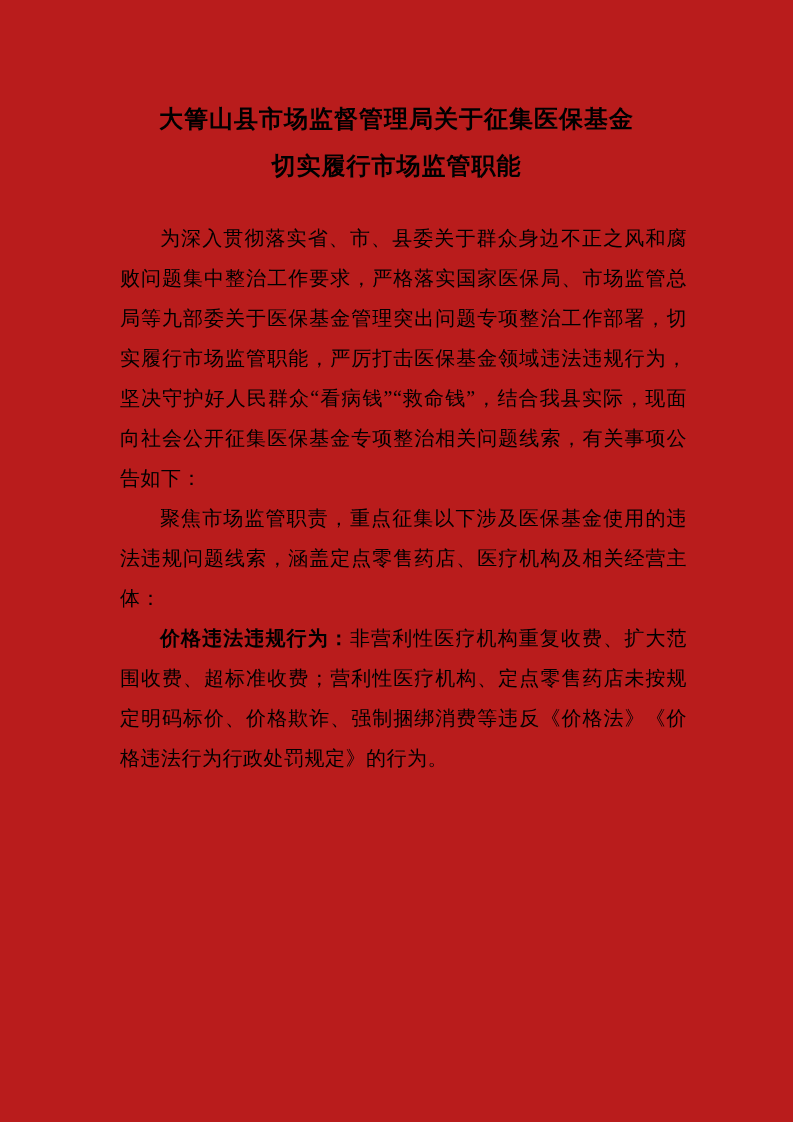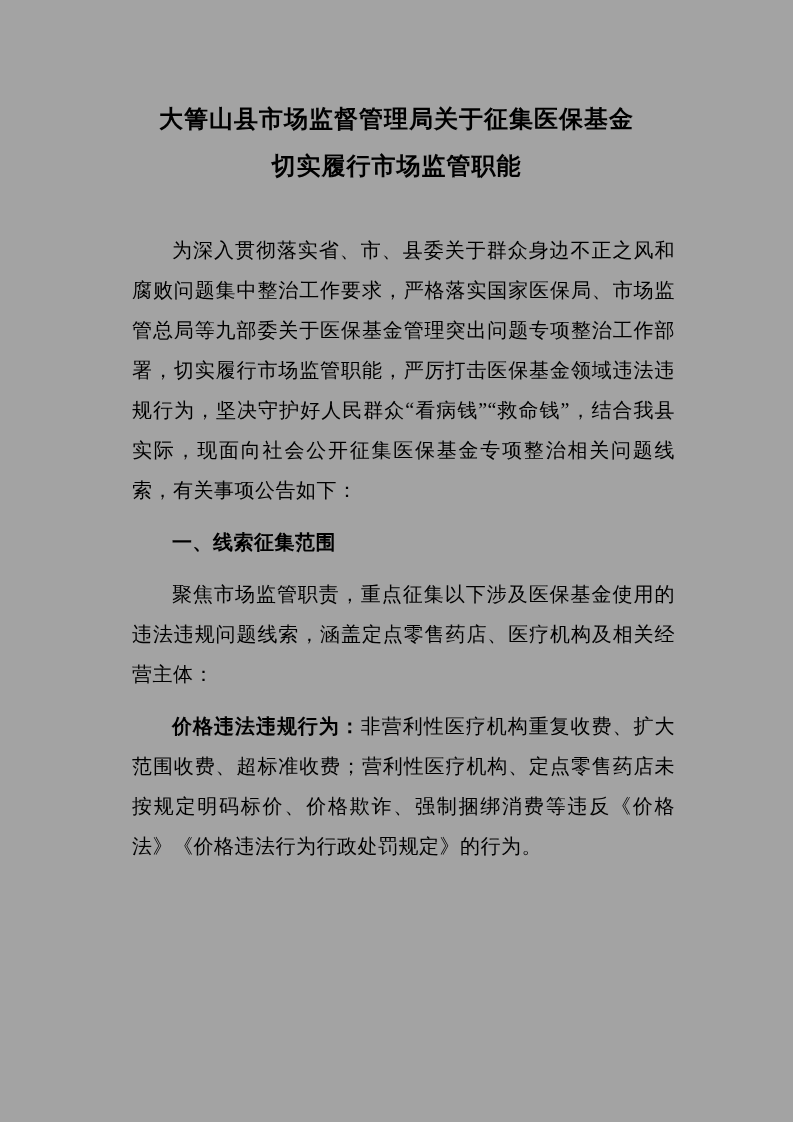--- a/index.html
+++ b/index.html
@@ -4,21 +4,21 @@
 <style>
   html, body {
     margin: 0;
     padding: 0;
     background: #ffffff;
   }
   .page {
     position: relative;
     width: 793px;
     height: 1122px;
-    background: #a3a3a3;
+    background: #b91c1c;
     color: #000000;
     font-family: "Liberation Serif", "DejaVu Serif", serif;
     overflow: hidden;
   }
   .doc-title {
     position: absolute;
     top: 96px;
     left: 60px;
     right: 60px;
     text-align: center;
@@ -32,35 +32,34 @@
     top: 218px;
     left: 120px;
     width: 567px;
     font-size: 20px;
     line-height: 40px;
     text-align: justify;
     text-justify: inter-ideograph;
     letter-spacing: 0.5px;
   }
   .doc-body p {
-    margin: 12px;
+    margin: 0;
     padding: 0;
     text-indent: 2em;
   }
   .doc-body .b {
     font-weight: bold;
   }
 </style>
 </head>
 <body>
 
 <div class="page">
   <div class="doc-title">
     <div>大箐山县市场监督管理局关于征集医保基金</div>
     <div>切实履行市场监管职能</div>
   </div>
   <div class="doc-body">
       <p><span>为深入贯彻落实省、市、县委关于群众身边不正之风和腐败问题集中整治工作要求，严格落实国家医保局、市场监管总局等九部委关于医保基金管理突出问题专项整治工作部署，切实履行市场监管职能，严厉打击医保基金领域违法违规行为，坚决守护好人民群众“看病钱”“救命钱”，结合我县实际，现面向社会公开征集医保基金专项整治相关问题线索，有关事项公告如下：</span></p>
-      <p><span class="b">一、线索征集范围</span></p>
       <p><span>聚焦市场监管职责，重点征集以下涉及医保基金使用的违法违规问题线索，涵盖定点零售药店、医疗机构及相关经营主体：</span></p>
       <p><span class="b">价格违法违规行为：</span><span>非营利性医疗机构重复收费、扩大范围收费、超标准收费；营利性医疗机构、定点零售药店未按规定明码标价、价格欺诈、强制捆绑消费等违反《价格法》《价格违法行为行政处罚规定》的行为。</span></p>
     </div>
 </div>
 
 </body></html>

